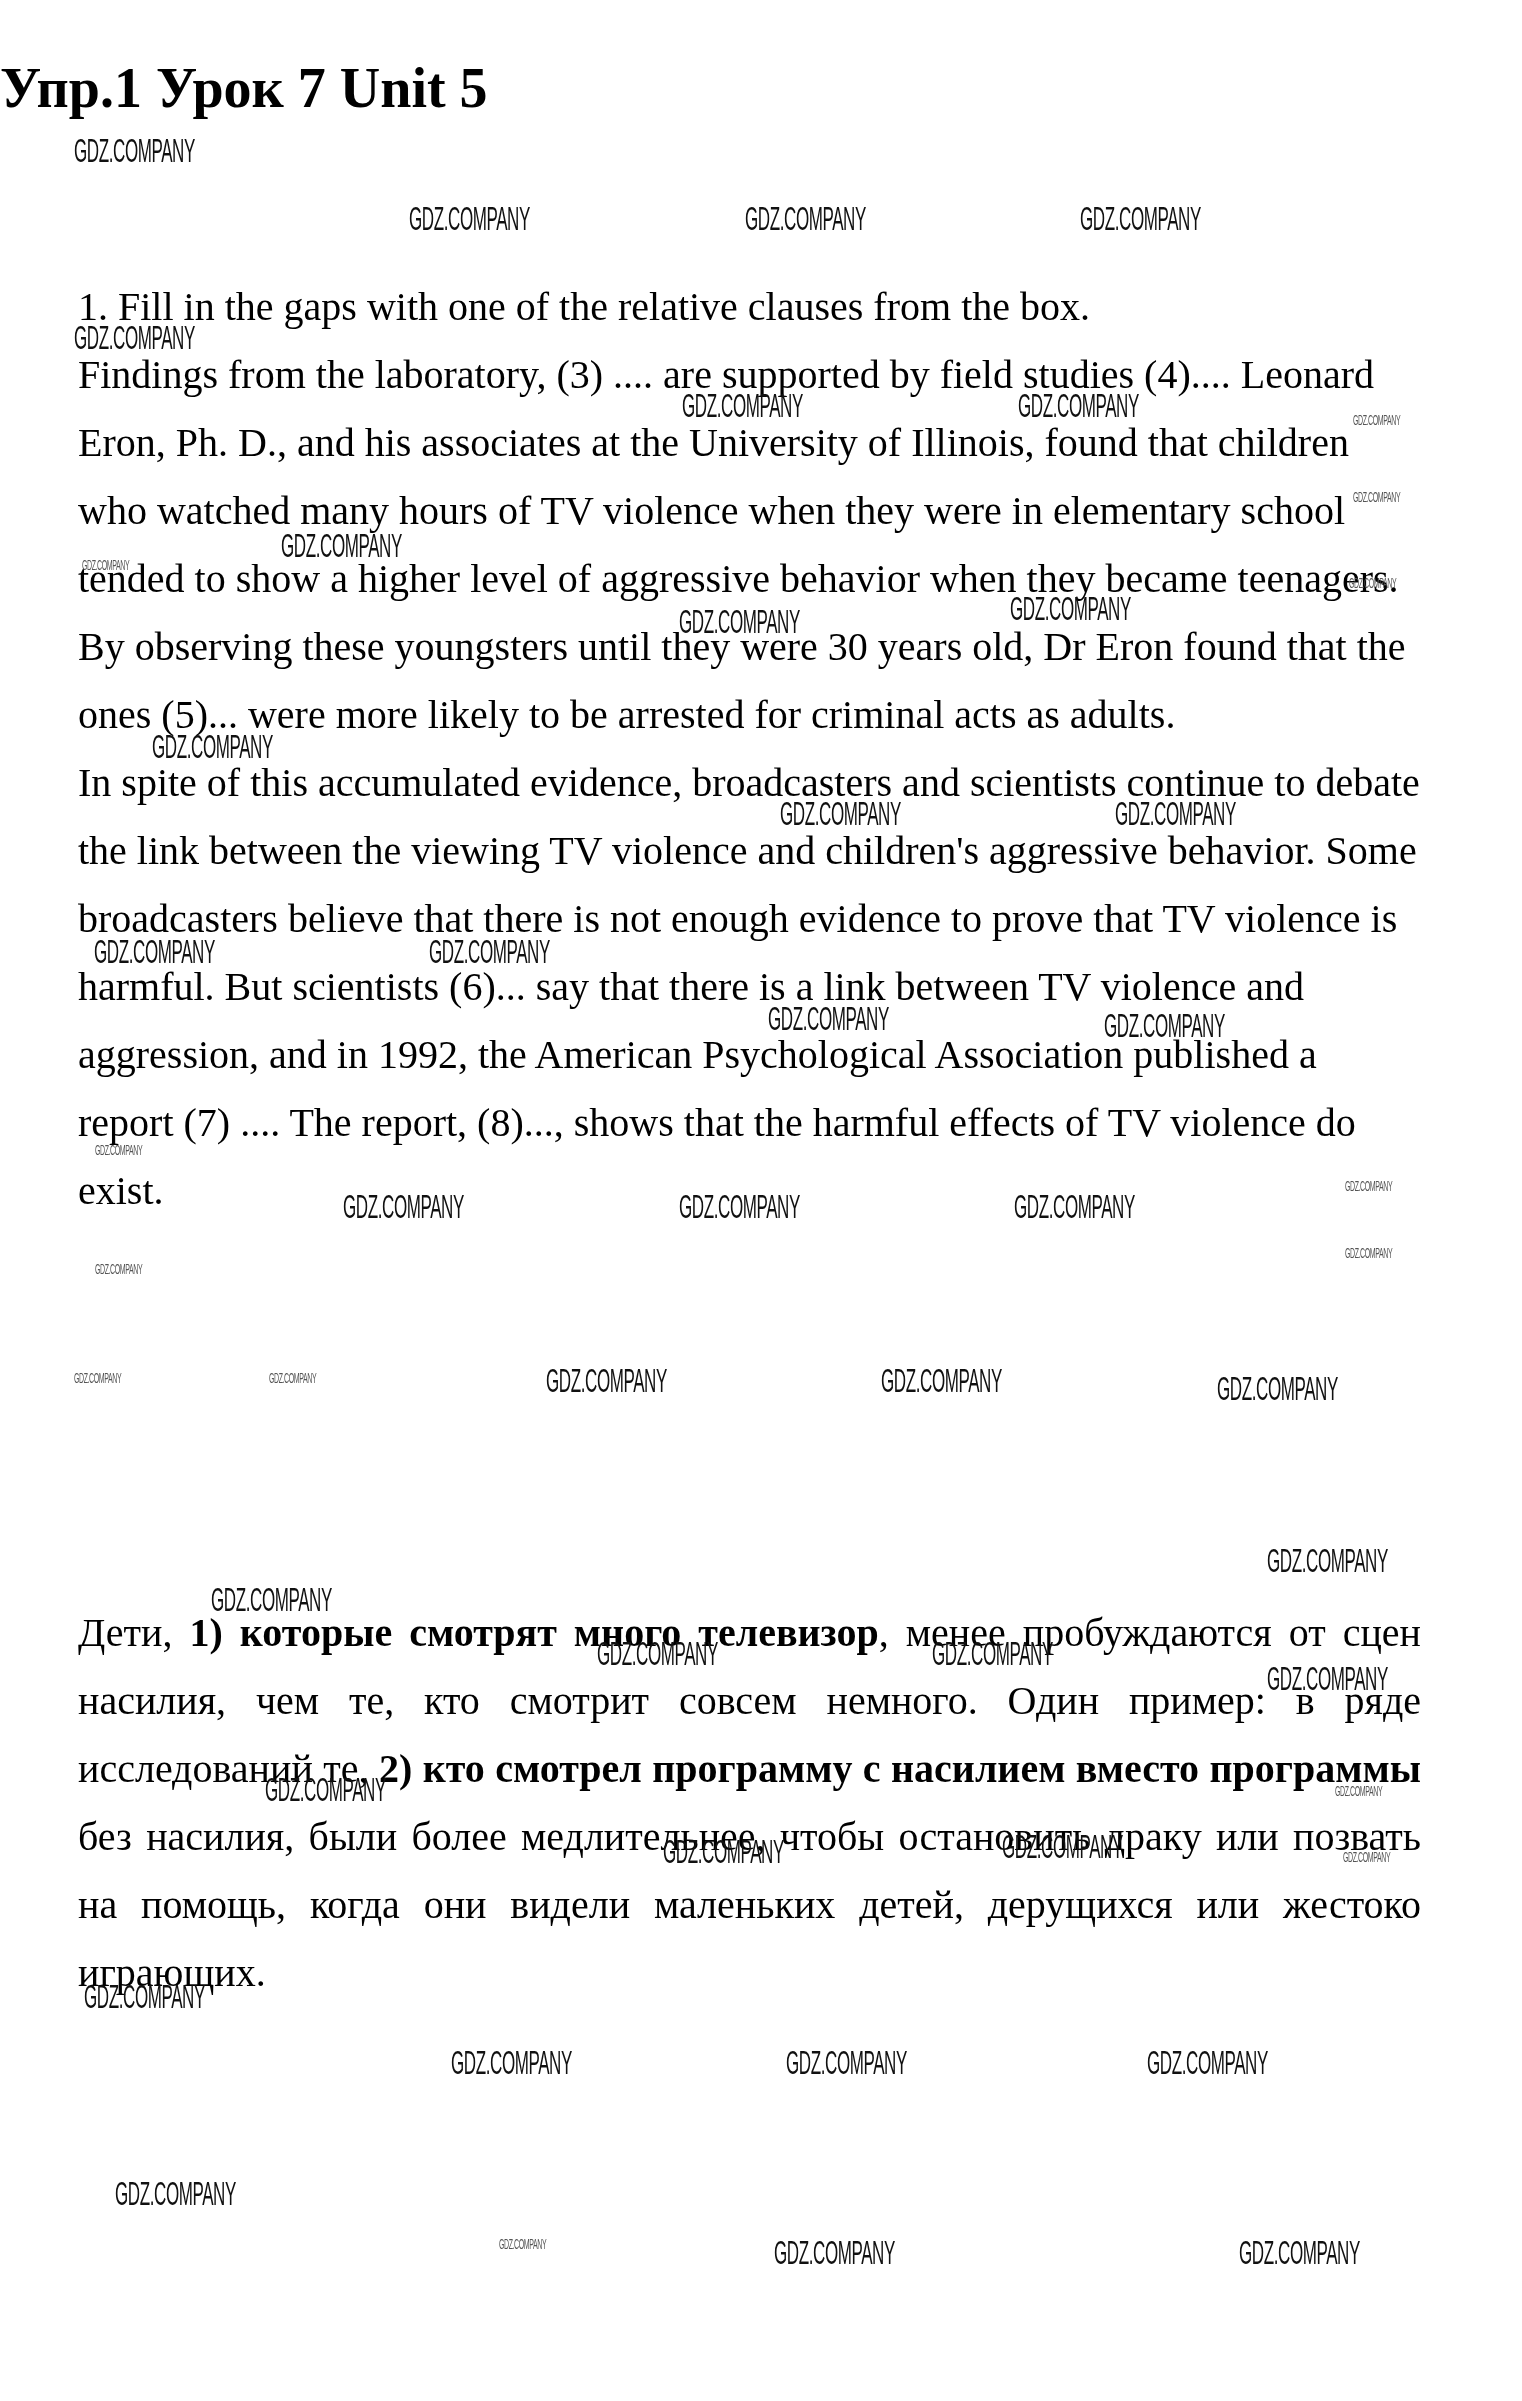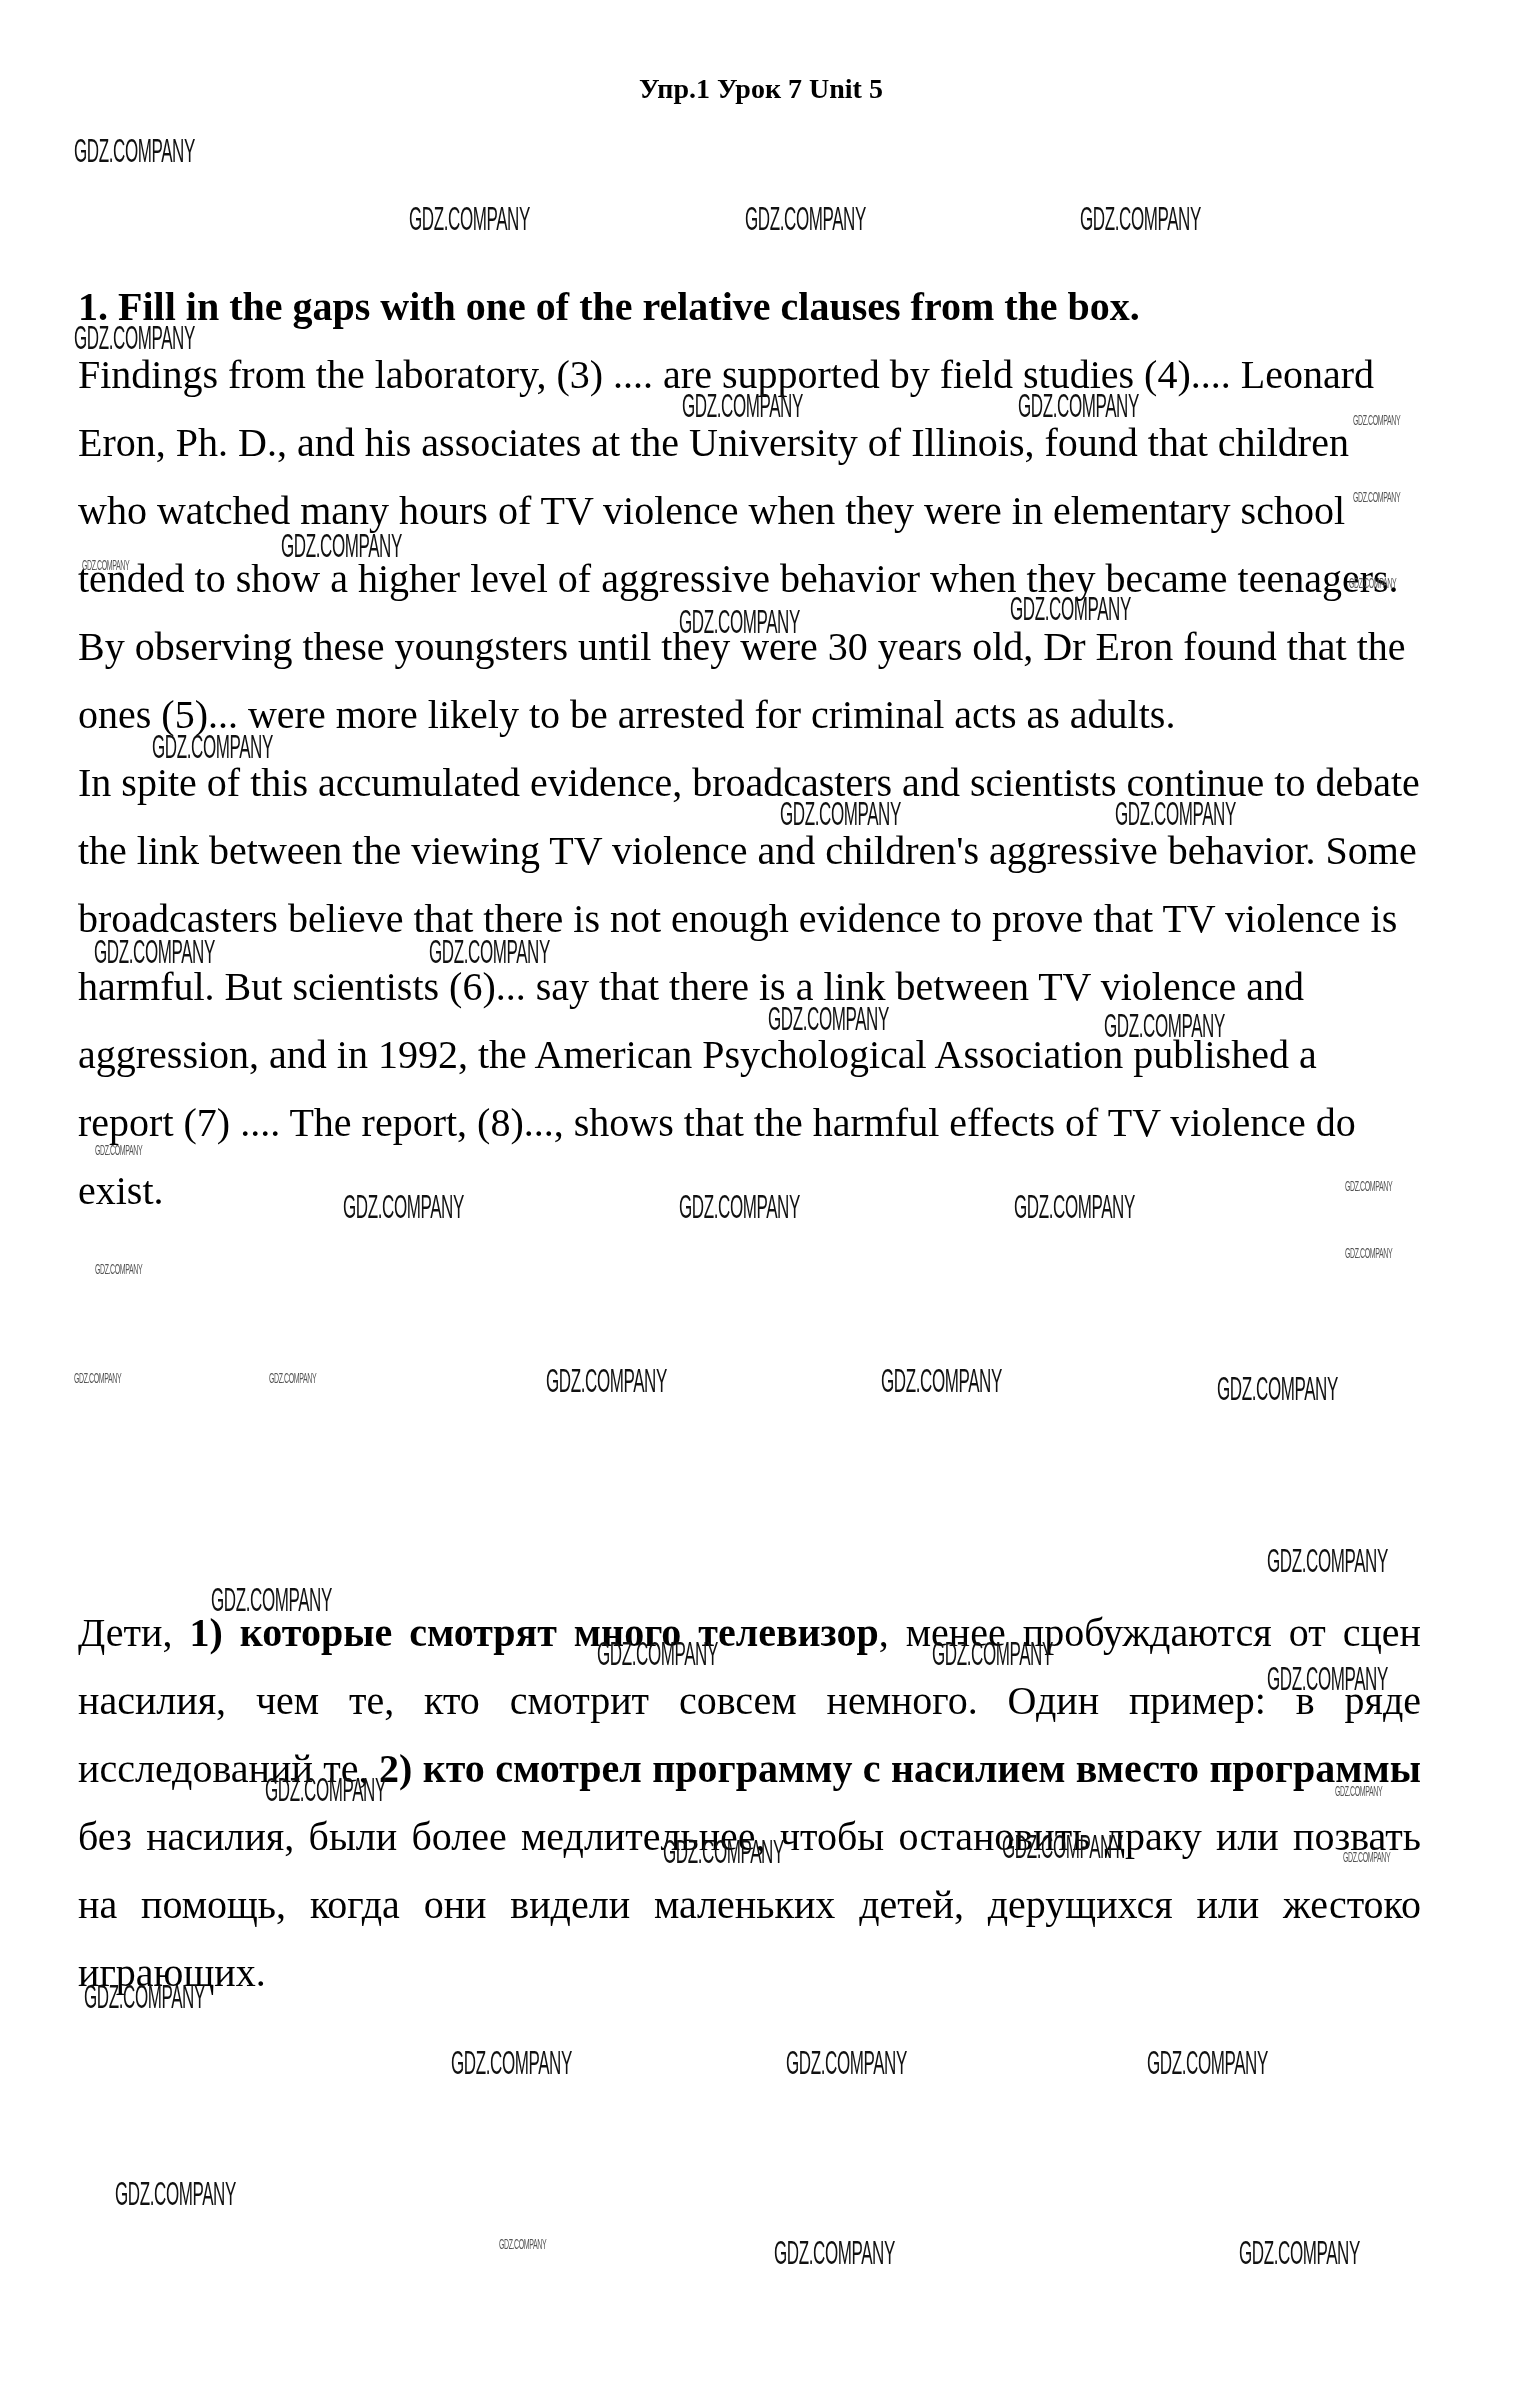--- a/index.html
+++ b/index.html
@@ -8,34 +8,33 @@
     height: 2401px;
     position: relative;
     overflow: hidden;
     font-family: "Liberation Serif", "DejaVu Serif", serif;
     color: #000000;
   }
   .title {
     position: absolute;
     left: 0; right: 0;
     top: 61px;
-    text-align: center;
     font-weight: bold;
-    font-size: 28px;
+    font-size: 56px;
     line-height: 55px;
   }
   .section {
     position: absolute;
     left: 78px;
     width: 1343px;
     font-size: 40px;
     line-height: 68px;
   }
   .section p { margin: 0; }
-  .heading { font-weight: bold; }
+  .heading { font-weight: normal; }
   .en-section { top: 273px; }
   .ru-section { top: 1599px; }
   .ru-section p { text-align: justify; }
   .ru-section .heading { margin-bottom: 0; }
   .ru-section .para-gap { margin-top: 6.2px; }
   b { font-weight: bold; }
   .wm {
     position: absolute;
     font-family: "Liberation Sans", "DejaVu Sans", sans-serif;
     color: #111111;

